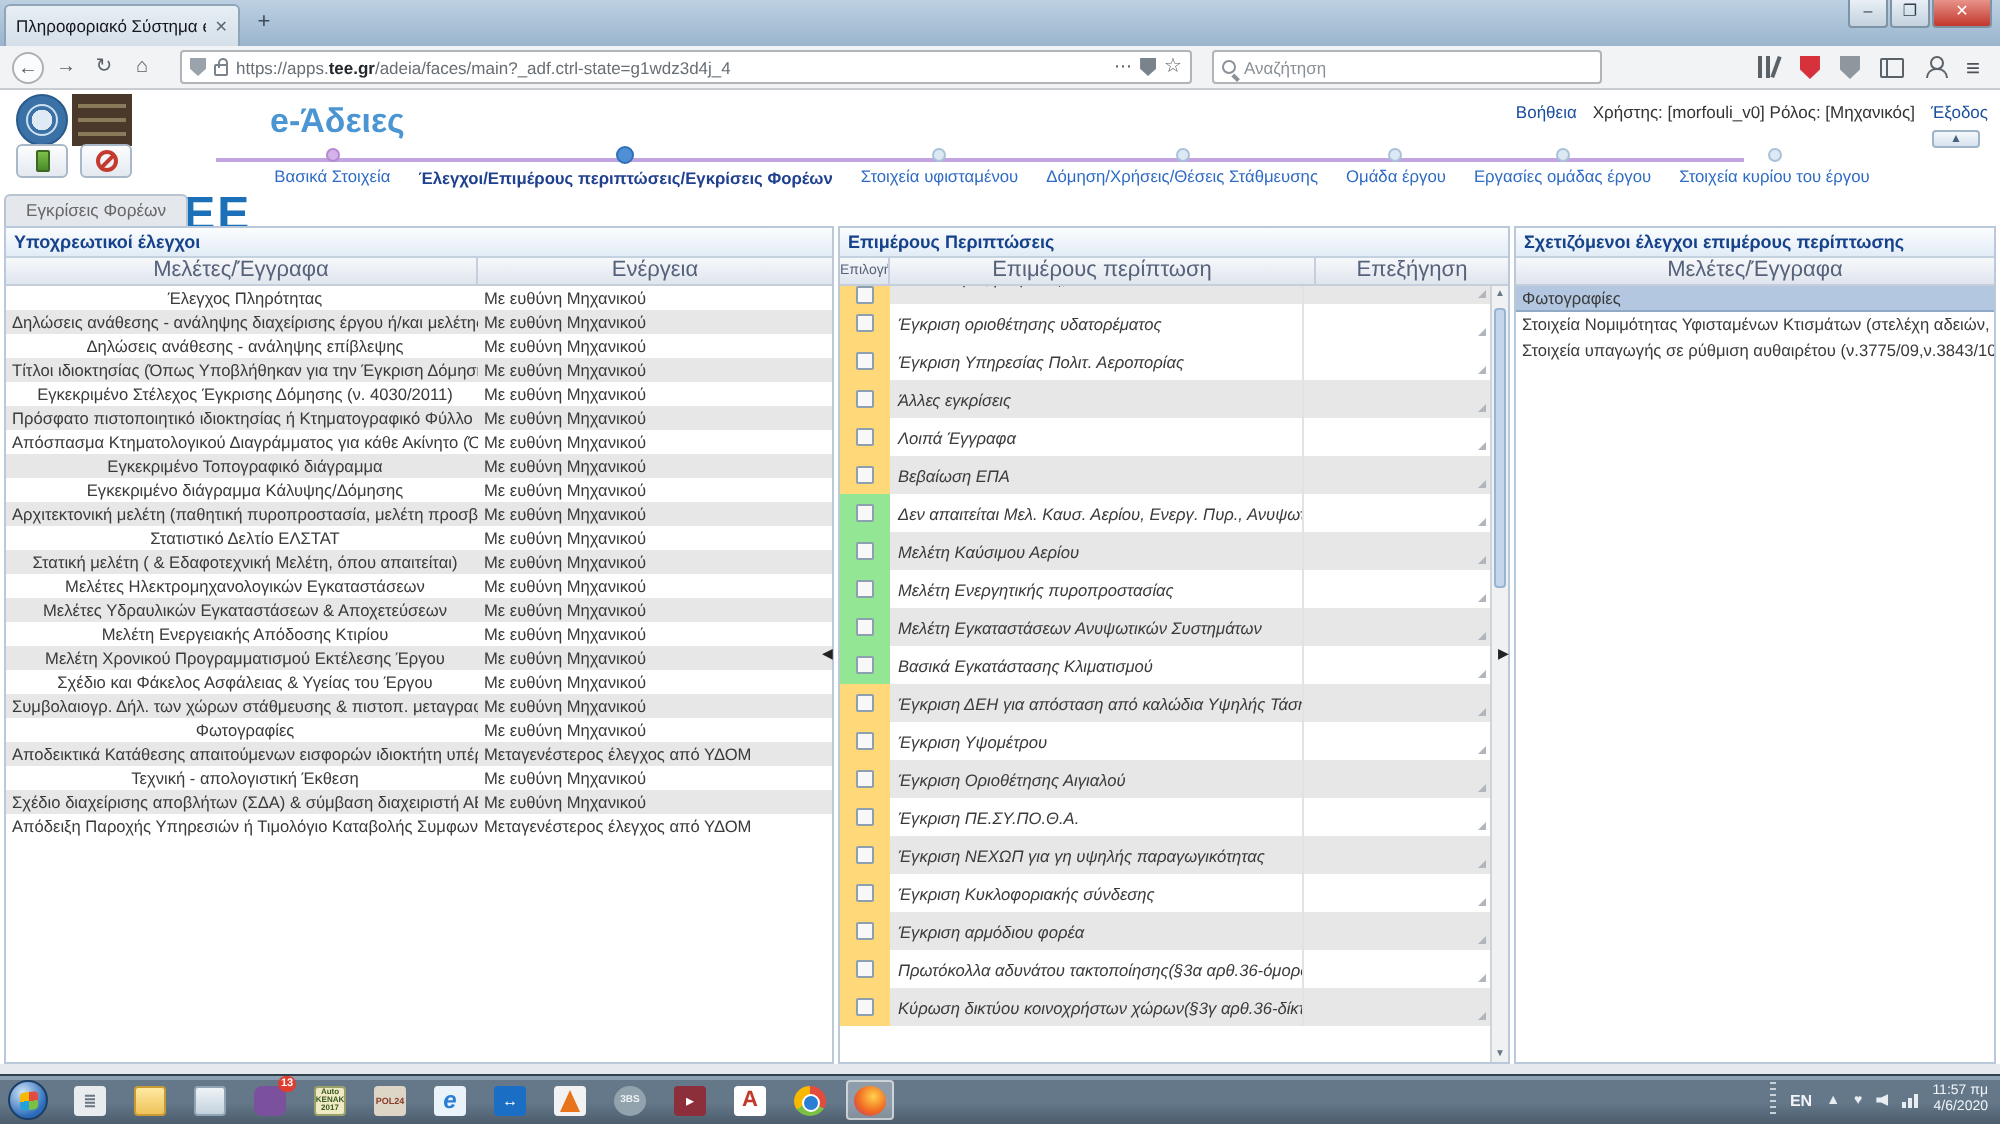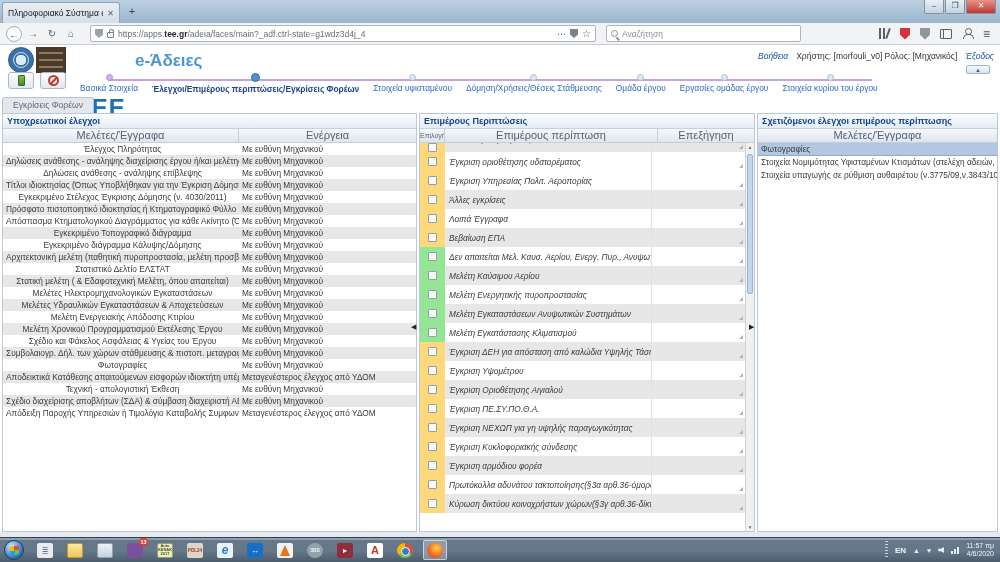--- a/index.html
+++ b/index.html
@@ -63,37 +63,37 @@
   
   .appheader { position:absolute; top:45px; left:0; width:1000px; height:32px; background:#fff; }
   .logo-round { position:absolute; left:8px; top:2px; width:26px; height:26px; border-radius:50%;
     background:radial-gradient(circle at 50% 50%, #dfeaf4 0 30%, #3a72a8 31% 100%); border:1px solid #2a5a8a; }
   .logo-round:after { content:""; position:absolute; inset:4px; border:1px solid #cfe0ee; border-radius:50%; }
   .logo-sq { position:absolute; left:36px; top:2px; width:30px; height:26px; background:#4a382a; }
   .logo-sq i { display:block; height:2px; background:#8a7a5a; margin:5px 3px 0 3px; }
   .tee-word { position:absolute; left:76px; top:1px; font-size:24px; font-weight:bold; color:#1c70b8; letter-spacing:1px;margin-top:48px; }
   .app-word { position:absolute; left:135px; top:6px; font-size:17px; font-weight:bold; color:#4b96d2; }
   .hdr-right { position:absolute; right:6px; top:6px; font-size:8.5px; color:#333; display:flex; gap:8px; align-items:center; }
-  .hdr-link { color:#1a4e9e; text-decoration:none;font-style:italic; }
+  .hdr-link { color:#1a4e9e; text-decoration:none; }
   .collapse-btn { position:absolute; right:10px; top:20px; width:24px; height:9px;
     background:linear-gradient(#f5f8fb,#d7e2ee); border:1px solid #9fb4c9; border-radius:2px;
     font-size:6px; color:#44617e; text-align:center; line-height:8px; }
 
   
   .tool-btn { position:absolute; top:72px; width:26px; height:17px; background:linear-gradient(#fdfdfe,#e3e9f0);
     border:1px solid #a8b8c8; border-radius:3px; display:flex; align-items:center; justify-content:center; }
   .tb-save { left:8px; }
   .tb-cancel { left:40px; }
   .batt { width:7px; height:11px; background:linear-gradient(#7ec04a,#4a8a2a); border:1px solid #3a6a22; border-radius:1px; }
   .noentry { width:11px; height:11px; border-radius:50%; border:2px solid #c43a2e; position:relative; }
   .noentry:after { content:""; position:absolute; left:-1px; top:3px; width:9px; height:2px; background:#c43a2e; transform:rotate(-45deg); }
 
   .stepper { position:absolute; left:80px; top:74px; width:912px; height:20px; }
   .stepper-line { position:absolute; left:28px; right:120px; top:5px; height:2px; background:#c2a4e0; }
-  .steps { position:relative; display:flex; gap:14px; }
+  .steps { position:relative; display:flex; gap:14px;justify-content:center; }
   .step { display:flex; flex-direction:column; align-items:center; }
   .dot { width:7px; height:7px; border-radius:50%; margin-bottom:2px; }
   .dot.done { background:#d5b2ea; border:1px solid #b389d4; }
   .dot.active { width:9px; height:9px; margin-top:-1px; background:#4f8fd6; border:1px solid #2f6fb6; }
   .dot.todo { background:#dce8f4; border:1px solid #a9c2da; }
   .step-label { font-size:8.4px; color:#2e6bc4; white-space:nowrap; }
   .step.active .step-label { color:#1f3f8f; font-weight:bold; }
 
   
   .subtabs { position:absolute; left:2px; top:97px; height:16px; display:flex; gap:2px; }
@@ -499,21 +499,21 @@
             </div>
             <div class="case-cell"><span>Μελέτη Εγκαταστάσεων Ανυψωτικών Συστημάτων</span></div>
             <div class="note-cell">
               <span class="grip"></span>
             </div>
           </div>
           <div class="mrow">
             <div class="cb-cell g">
               <span class="checkbox"></span>
             </div>
-            <div class="case-cell"><span>Μελέτη Εγκατάστασης Κλιματισμού</span></div>
+            <div class="case-cell"><span>Βασικά Εγκατάστασης Κλιματισμού</span></div>
             <div class="note-cell">
               <span class="grip"></span>
             </div>
           </div>
           <div class="mrow alt">
             <div class="cb-cell y">
               <span class="checkbox"></span>
             </div>
             <div class="case-cell"><span>Έγκριση ΔΕΗ για απόσταση από καλώδια Υψηλής Τάσης</span></div>
             <div class="note-cell">

